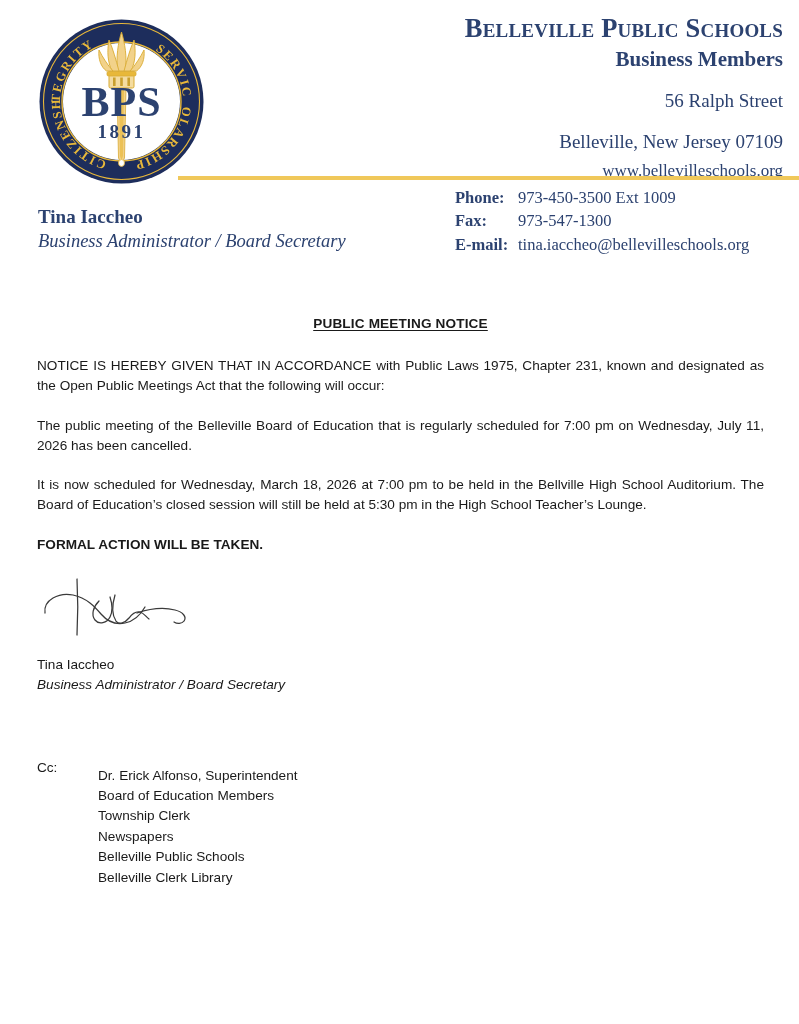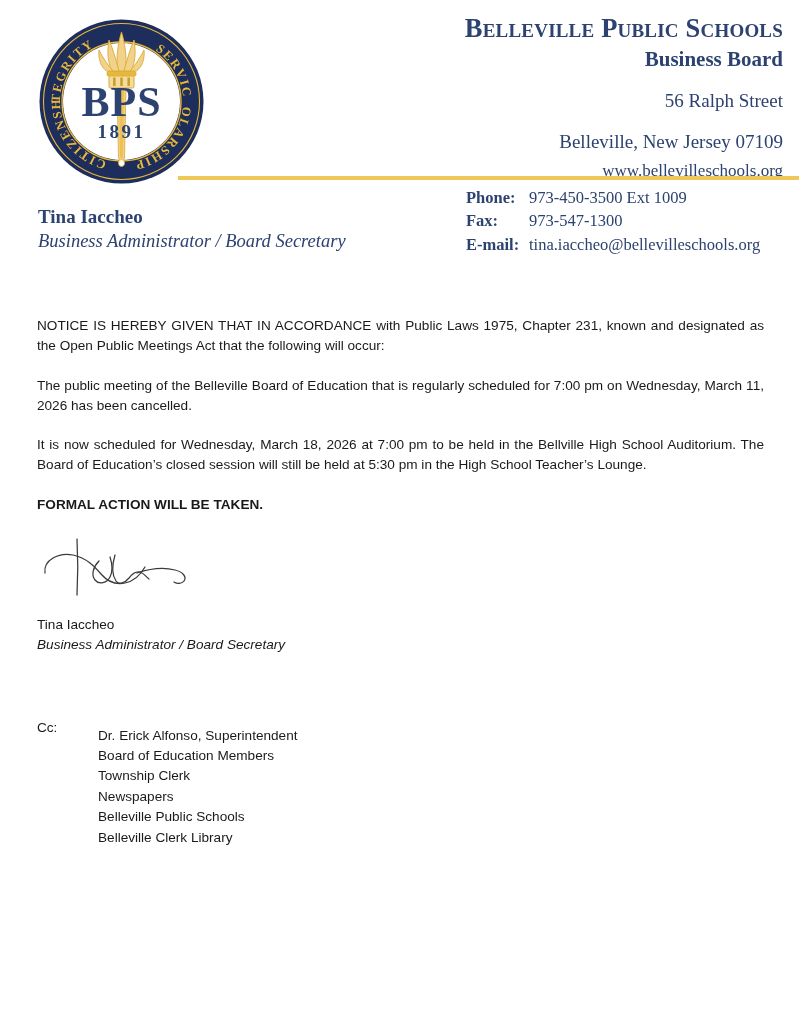--- a/index.html
+++ b/index.html
@@ -87,21 +87,21 @@
     line-height: 1.33;
   }
   .person-title {
     font-size: 18.5px;
     font-style: italic;
     line-height: 1.35;
   }
 
   .contact-block {
     position: absolute;
-    left: 466px;
+    left: 455px;
     top: 186px;
     font-family: "Liberation Serif", serif;
     color: #2c4270;
     font-size: 16.5px;
     line-height: 1.42;
   }
   .contact-row { display: flex; }
   .contact-label {
     font-weight: bold;
     width: 63px;
@@ -231,21 +231,21 @@
       <ellipse cx="83.5" cy="145" rx="3" ry="3.4" fill="#ffffff" stroke="#e8b83a" stroke-width="0.8"></ellipse>
 
       <text x="83.5" y="98" text-anchor="middle" font-family="'Liberation Serif', serif" font-size="42" font-weight="bold" fill="#2c4270" letter-spacing="1">BPS</text>
 
       <text x="83.5" y="120" text-anchor="middle" font-family="'Liberation Serif', serif" font-size="19" font-weight="bold" fill="#2c4270" letter-spacing="2.5">1891</text>
     </svg>
   </div>
 
   <div class="org-block">
     <div class="org-name">Belleville Public Schools</div>
-    <div class="org-dept">Business Board</div>
+    <div class="org-dept">Business Members</div>
     <div class="org-addr">56 Ralph Street</div>
     <div class="org-addr">Belleville, New Jersey 07109</div>
     <div class="org-url">www.bellevilleschools.org</div>
   </div>
 
   <div class="gold-rule"></div>
 
   <div class="person-block">
     <div class="person-name">Tina Iaccheo</div>
     <div class="person-title">Business Administrator / Board Secretary</div>
@@ -262,23 +262,26 @@
     </div>
     <div class="contact-row">
       <span class="contact-label">E-mail:</span>
       <span class="contact-value">tina.iaccheo@bellevilleschools.org</span>
     </div>
   </div>
 </div>
 
 <div class="doc-body">
 
+  <div class="notice-title">
+    <span>PUBLIC MEETING NOTICE</span>
+  </div>
 
   <p class="para">NOTICE IS HEREBY GIVEN THAT IN ACCORDANCE with Public Laws 1975, Chapter 231, known and designated as the Open Public Meetings Act that the following will occur:</p>
-  <p class="para">The public meeting of the Belleville Board of Education that is regularly scheduled for 7:00 pm on Wednesday, March 11, 2026 has been cancelled.</p>
+  <p class="para">The public meeting of the Belleville Board of Education that is regularly scheduled for 7:00 pm on Wednesday, July 11, 2026 has been cancelled.</p>
   <p class="para">It is now scheduled for Wednesday, March 18, 2026 at 7:00 pm to be held in the Bellville High School Auditorium. The Board of Education’s closed session will still be held at 5:30 pm in the High School Teacher’s Lounge.</p>
 
   <p class="formal">FORMAL ACTION WILL BE TAKEN.</p>
 
   <div class="signature">
     <svg viewBox="0 0 170 70" xmlns="http://www.w3.org/2000/svg">
       <g fill="none" stroke="#3a3a3a" stroke-width="1.25" stroke-linecap="round" stroke-linejoin="round">
         <path d="M8 40 C6 27 22 19 36 22 C50 25 58 34 64 41 C70 48 78 52 88 50 C98 48 104 41 108 34"></path>
         <path d="M40 6 C41 24 41 44 40 62"></path>
         <path d="M62 28 C56 34 54 42 58 47 C62 52 70 50 73 44 C76 38 75 30 73 24"></path>

